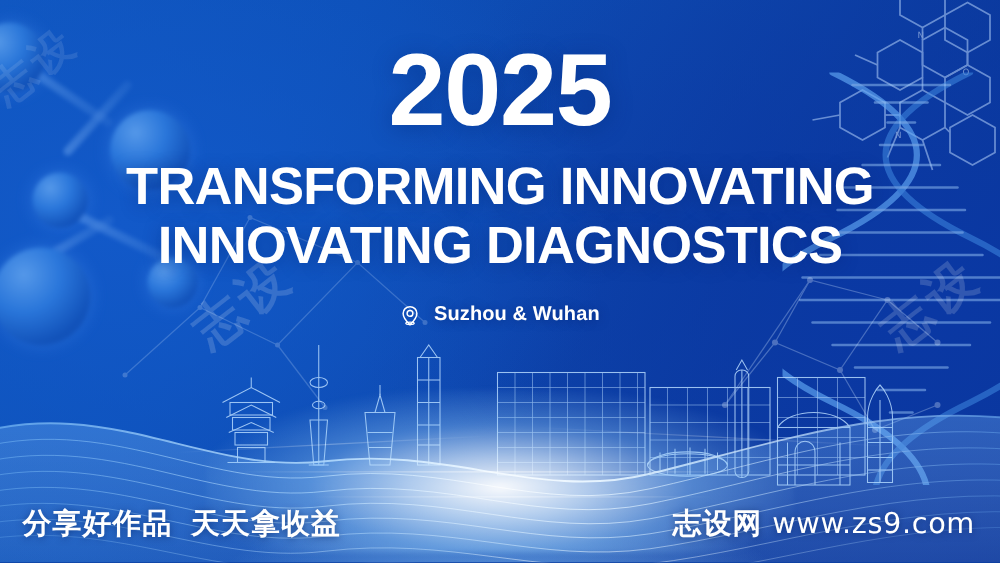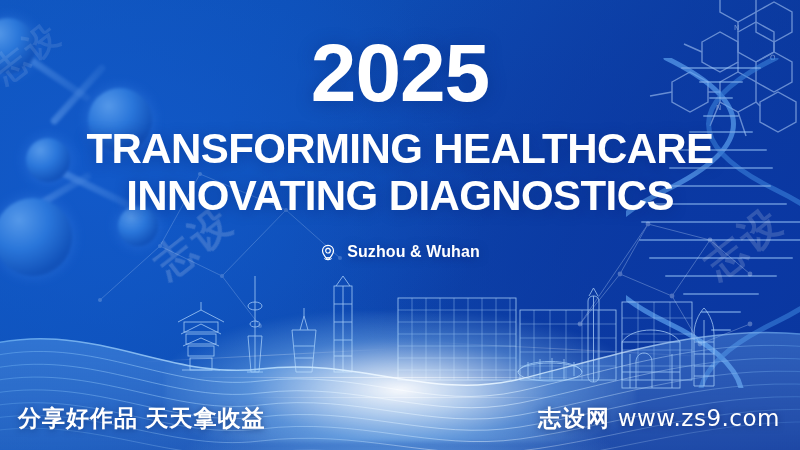--- a/index.html
+++ b/index.html
@@ -73,21 +73,21 @@
     letter-spacing:4px; white-space:nowrap; pointer-events:none;
     font-family:"DejaVu Sans", sans-serif;
   }
   .wm-a{ left:150px; top:215px; }
   .wm-b{ left:700px; top:215px; }
   .wm-c{ left:-10px; top:30px; font-size:34px; color:rgba(255,255,255,.10); }
 
   .wm-bl{
     position:absolute; z-index:7; left:18px; bottom:16px;
     font-size:23px; font-weight:700; color:#ffffff; letter-spacing:1px;
-    font-family:Liberation Sans, sans-serif;
+    font-family:Liberation Mono, monospace;
     text-shadow:0 1px 6px rgba(0,30,90,.55);
   }
   .wm-br{
     position:absolute; z-index:7; right:20px; bottom:16px;
     font-size:23px; font-weight:400; color:#ffffff; letter-spacing:.5px;
     font-family:"DejaVu Sans", sans-serif;
     text-shadow:0 1px 6px rgba(0,30,90,.55);
     text-align:center;
   }
   .wm-br .cn{ font-weight:700; letter-spacing:1px; }
@@ -379,21 +379,21 @@
 
   <div class="wm-diag wm-a">志设</div>
   <div class="wm-diag wm-b">志设</div>
   <div class="wm-diag wm-c">志设</div>
 
   <div class="content">
 
     <div class="year">2025</div>
 
     <div class="head">
-      <div class="l l1">TRANSFORMING HEALTHCARE</div>
+      <div class="l l1">TRANSFORMING INNOVATING</div>
       <div class="l l2">INNOVATING DIAGNOSTICS</div>
     </div>
 
     <div class="details">
 
       <div class="drow">
         <svg class="ic" viewBox="0 0 16 17">
           <path d="M8,1.3 C4.9,1.3 2.5,3.7 2.5,6.7 C2.5,10.6 8,15.7 8,15.7 C8,15.7 13.5,10.6 13.5,6.7 C13.5,3.7 11.1,1.3 8,1.3 Z" fill="none" stroke="#ffffff" stroke-width="1.2"></path>
           <circle cx="8" cy="6.7" r="2.3" fill="none" stroke="#ffffff" stroke-width="1.2"></circle>
           <ellipse cx="8" cy="14.6" rx="3.4" ry="1" fill="none" stroke="#ffffff" stroke-width="1"></ellipse>

